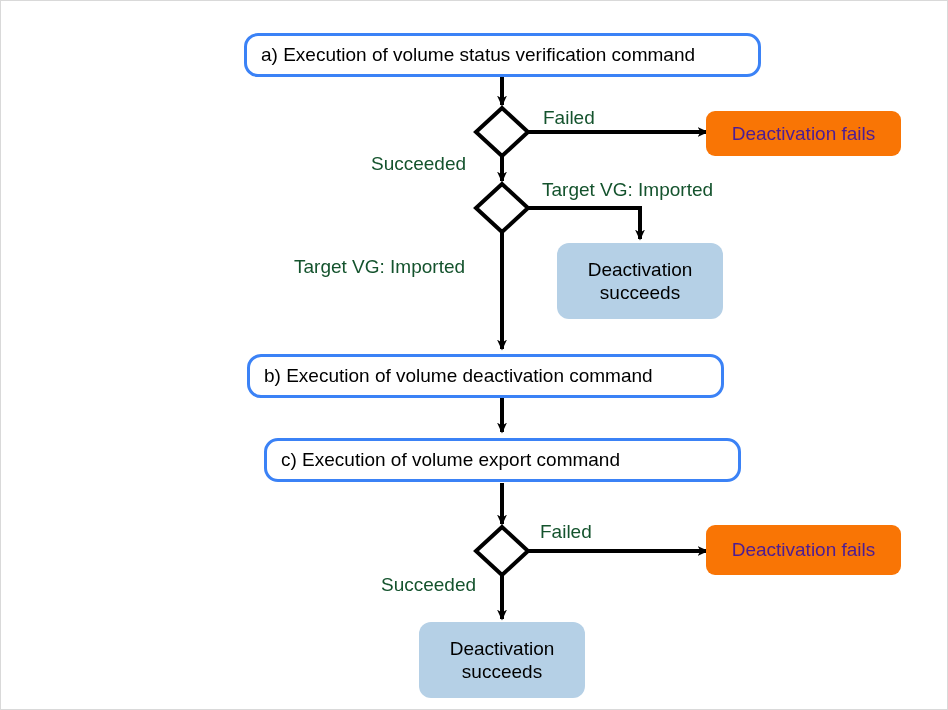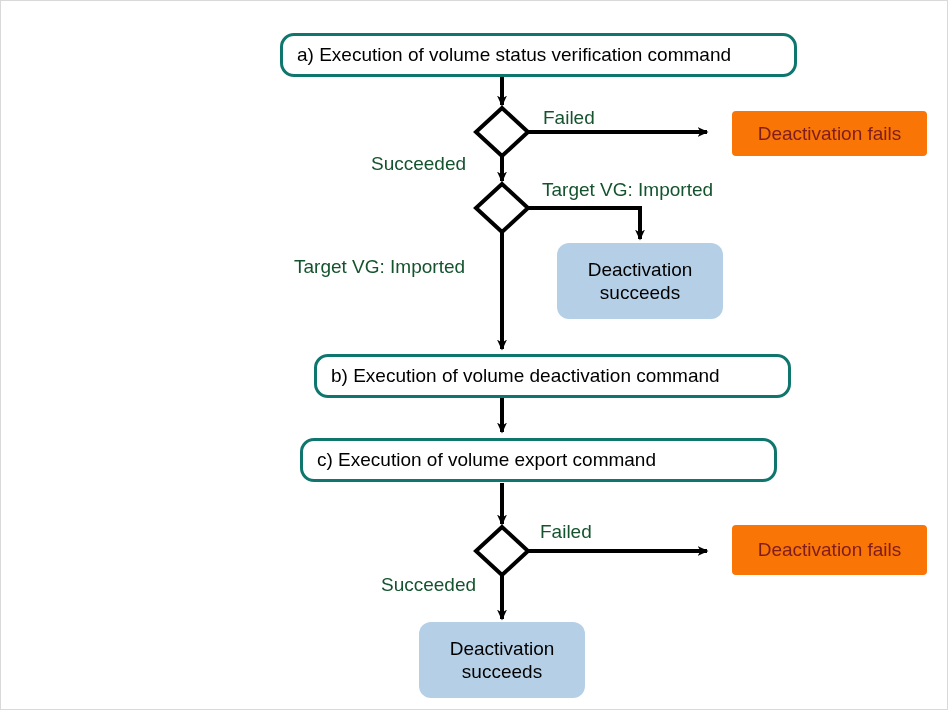--- a/index.html
+++ b/index.html
@@ -28,34 +28,32 @@
     position: absolute;
     box-sizing: border-box;
     display: flex;
     align-items: center;
     font-size: 19px;
     line-height: 1.22;
     color: #000000;
     z-index: 2;
   }
   .proc {
-    border: 3px solid #0f766e;
+    border: 3px solid #3b82f6;
     border-radius: 14px;
     background: #ffffff;
     justify-content: flex-start;
     padding-left: 14px;
-    margin-left: 36px;
   }
   .term-fail {
     background: #f97505;
-    border-radius: 4px;
-    color: #7f1d1d;
+    border-radius: 9px;
+    color: #4c1d95;
     justify-content: center;
     text-align: center;
-    margin-left: 26px;
   }
   .term-ok {
     background: #b5d0e6;
     border-radius: 12px;
     color: #000000;
     justify-content: center;
     text-align: center;
   }
   .edge-label {
     position: absolute;
@@ -97,21 +95,21 @@
 
     <polygon points="501,107 527,131 501,155 475,131" fill="#ffffff" stroke="#000000" stroke-width="4"></polygon>
     <polygon points="501,183 527,207 501,231 475,207" fill="#ffffff" stroke="#000000" stroke-width="4"></polygon>
     <polygon points="501,526 527,550 501,574 475,550" fill="#ffffff" stroke="#000000" stroke-width="4"></polygon>
   </svg>
 
   <div class="node proc" style="left:243px; top:32px; width:517px; height:44px;">
     <span>a) Execution of volume  status verification command</span>
   </div>
 
-  <div class="node proc" style="left:277px; top:353px; width:477px; height:44px;">
+  <div class="node proc" style="left:246px; top:353px; width:477px; height:44px;">
     <span>b) Execution of volume  deactivation command</span>
   </div>
 
   <div class="node proc" style="left:263px; top:437px; width:477px; height:44px;text-align:center;">
     <span>c) Execution of volume  export command</span>
   </div>
 
   <div class="node term-fail" style="left:705px; top:110px; width:195px; height:45px;">
     <span>Deactivation fails</span>
   </div>

